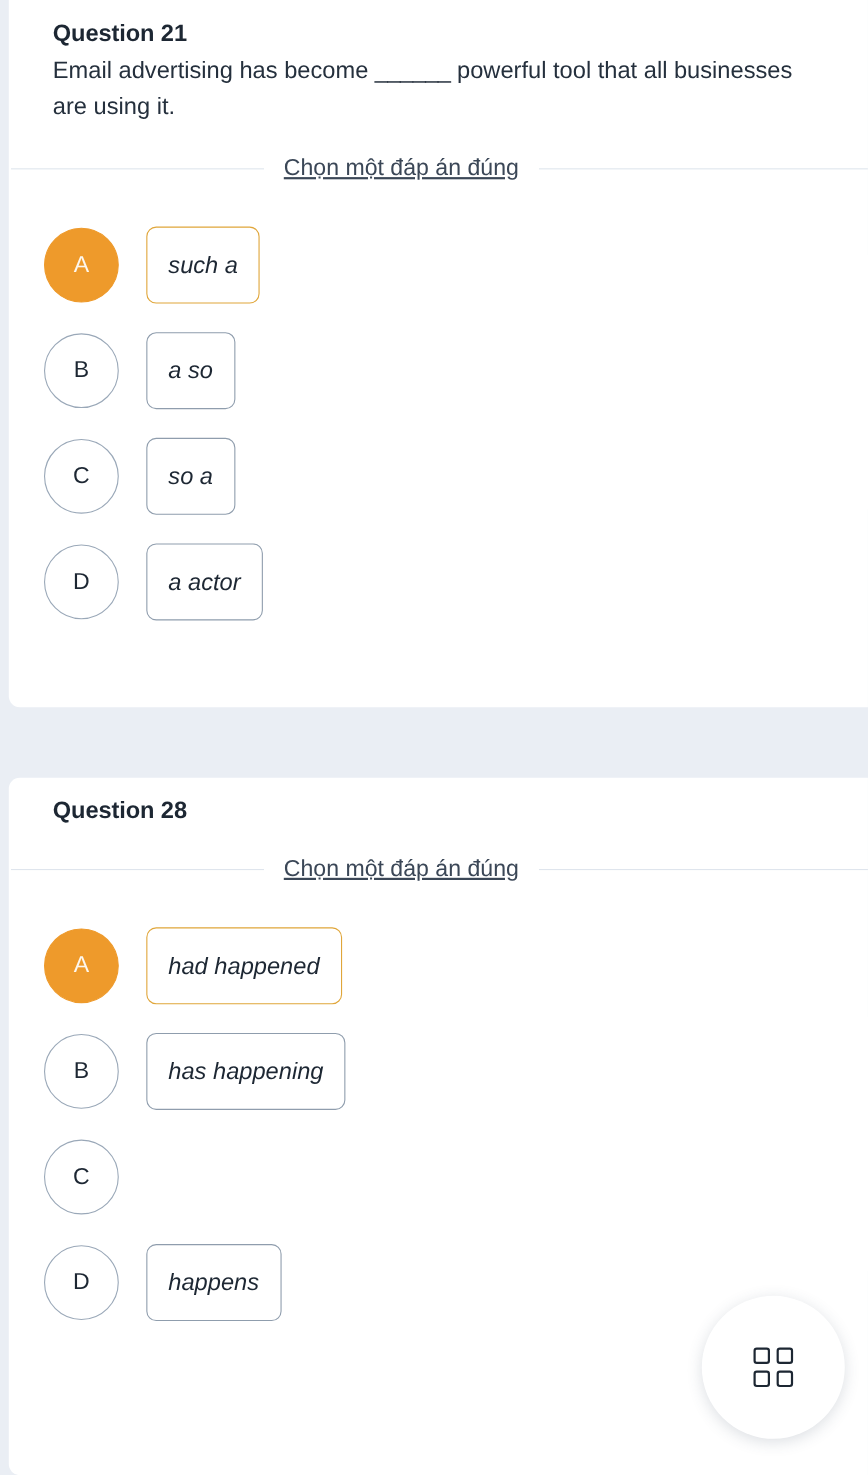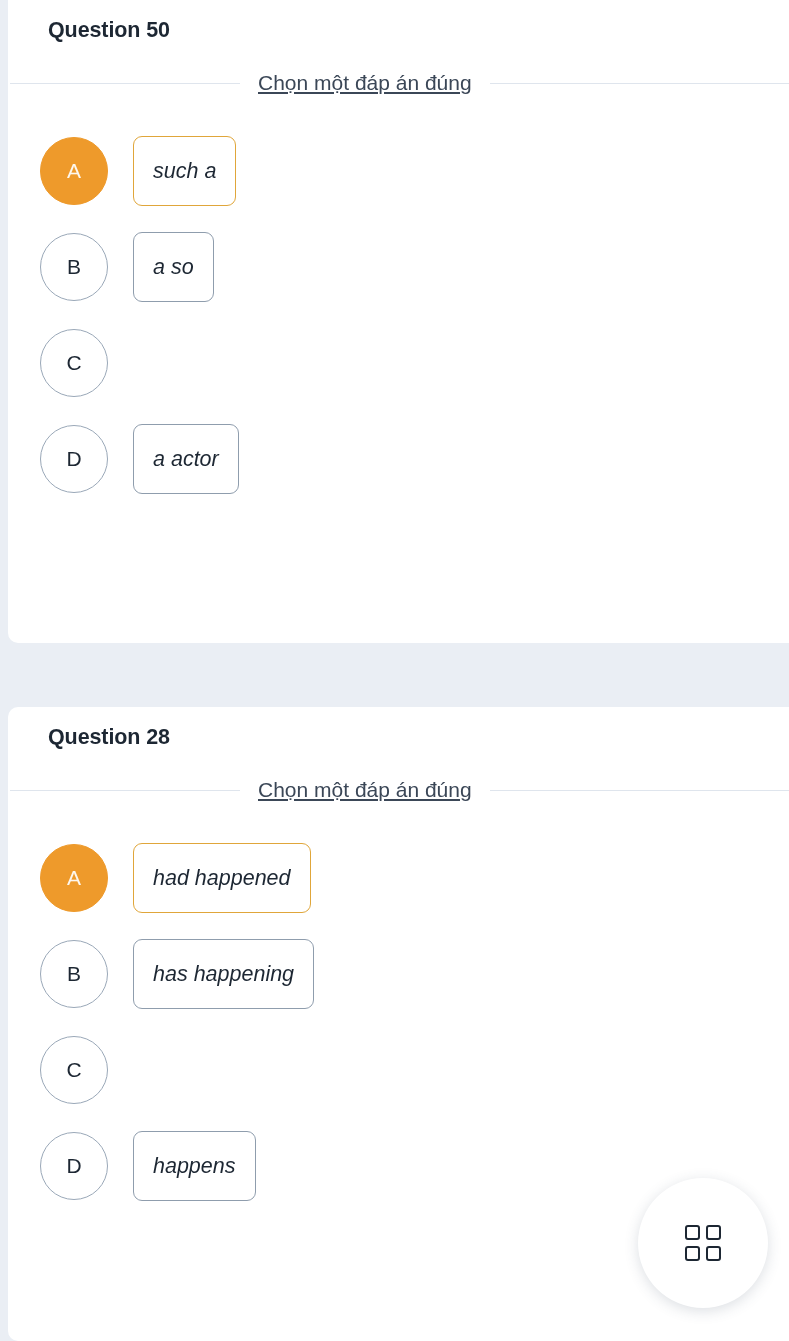--- a/index.html
+++ b/index.html
@@ -159,22 +159,23 @@
     height: 15px;
     border: 2.6px solid #1d2733;
     border-radius: 3px;
   }
 </style>
 </head>
 <body>
 
 <section class="q-card first">
 
-  <div class="q-head">Question 50</div>
-
+  <div class="q-head">Question 21</div>
+
+  <div class="q-body"><span>Email advertising has become </span><span class="blank">______</span><span> powerful tool that all businesses are using it.</span></div>
 
   <div class="choose-row">
     <div class="rule-left"></div>
     <div class="choose-label">Chọn một đáp án đúng</div>
     <div class="rule-right"></div>
   </div>
 
   <div class="options">
 
     <div class="opt-row">
@@ -182,20 +183,21 @@
       <div class="opt-box selected">such a</div>
     </div>
 
     <div class="opt-row">
       <div class="opt-badge">B</div>
       <div class="opt-box">a so</div>
     </div>
 
     <div class="opt-row">
       <div class="opt-badge">C</div>
+      <div class="opt-box">so a</div>
     </div>
 
     <div class="opt-row">
       <div class="opt-badge">D</div>
       <div class="opt-box">a actor</div>
     </div>
 
   </div>
 </section>
 

